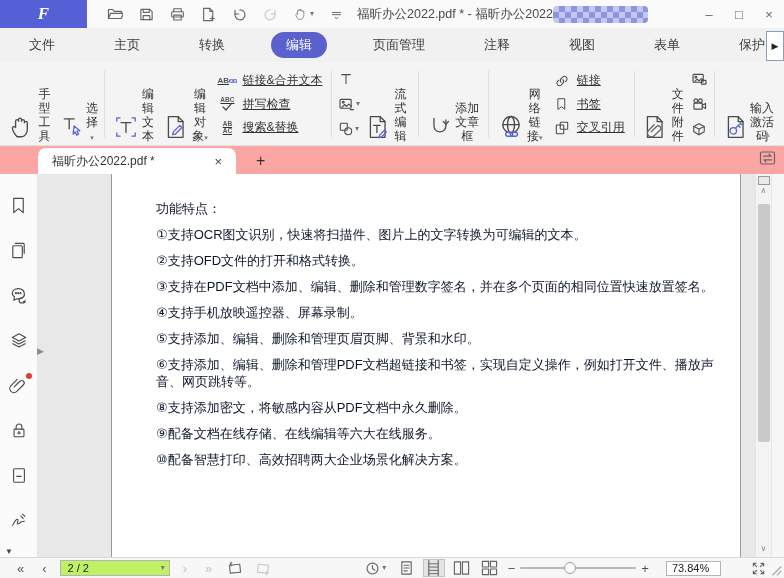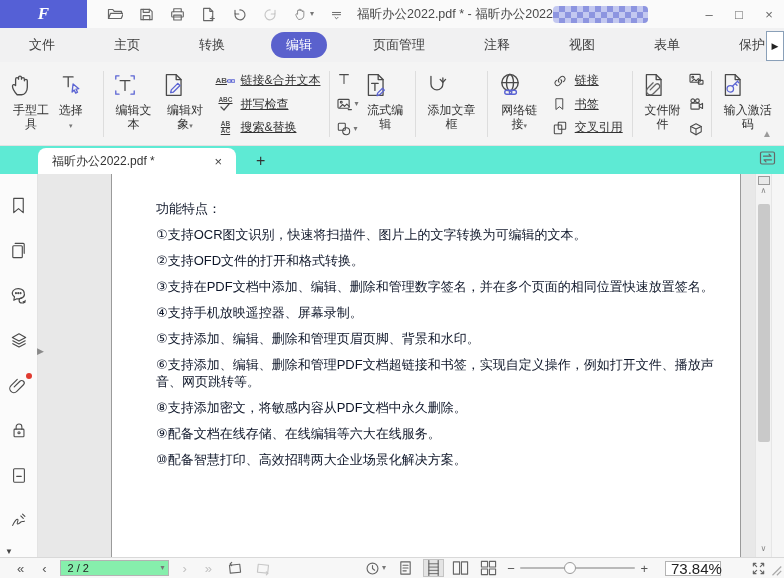--- a/index.html
+++ b/index.html
@@ -31,36 +31,36 @@
   
   .menubar { height:34px; background:#f1f1f2; display:flex; align-items:center; padding-left:16px; flex:0 0 34px; position:relative; }
   .menu-items { display:flex; align-items:center; overflow:hidden; flex:1;gap:28px; }
   .menu-item { padding:4px 13px; margin-right:5px; font-size:13px; color:#3d3d3d; white-space:nowrap; border-radius:14px; }
   .menu-item.active { background:#5a61cd; color:#fff; padding:4px 15px; }
   .menu-item.clipped { width:22px; overflow:hidden; padding-right:0; margin-right:0; }
   .menu-more { position:absolute; right:0; top:3px; width:18px; height:30px; background:#fff; border:1px solid #8aa0b8; display:flex; align-items:center; justify-content:center; font-size:9px; color:#222; }
 
   
   .toolbar { height:84px; flex:0 0 84px; background:#f4f4f4; border-bottom:1px solid #e2e2e2; display:flex; align-items:stretch; padding:3px 6px 2px 6px; position:relative; }
-  .tb-big { display:flex; flex-direction:column; align-items:flex-start; padding:4px 3px 0; min-width:42px; }
+  .tb-big { display:flex; flex-direction:row; align-items:flex-end; padding:4px 3px 0; min-width:42px; }
   .tb-big .tb-ico { height:32px; display:flex; align-items:center; justify-content:center; }
   .tb-label { font-size:12px; line-height:14px; text-align:center; color:#333; margin-top:2px; }
   .tb-label .caret { font-size:7px; }
   .tb-divider { width:1px; background:#ddd; margin:6px 5px; }
   .tb-col { display:flex; flex-direction:column; justify-content:space-between; padding:7px 4px;text-decoration:underline; }
   .tb-row { display:flex; align-items:center; gap:5px; font-size:12px; color:#333; white-space:nowrap; }
   .mini-ico { width:20px; height:16px; display:flex; align-items:center; justify-content:center; position:relative; }
   .gl { font-size:8px; font-weight:bold; color:#555; line-height:1; letter-spacing:0; }
   .gl2 { font-size:6.5px; font-weight:bold; color:#555; line-height:1; display:block; }
   .tb-col-icons { display:flex; flex-direction:column; justify-content:space-between; padding:6px 2px; }
   .tb-ico-sm { display:flex; align-items:center; gap:2px; height:16px; }
   .toolbar-collapse { position:absolute; right:12px; bottom:6px; color:#9a9a9a; font-size:10px; }
 
   
-  .tabbar { height:28px; flex:0 0 28px; background:#5eead4; display:flex; align-items:flex-end; position:relative; }
+  .tabbar { height:28px; flex:0 0 28px; background:#fca5a5; display:flex; align-items:flex-end; position:relative; }
   .tab { margin-left:38px; width:198px; height:26px; background:#fff; border-radius:8px 8px 0 0; display:flex; align-items:center; padding:0 10px 0 14px; font-size:12px; color:#333; }
   .tab-label { flex:1; white-space:nowrap; overflow:hidden; }
   .tab-close { font-size:13px; color:#444; padding:0 4px; }
   .tab-new { font-size:16px; color:#333; margin-left:14px; padding:0 6px 4px; }
   .tab-right-ico { position:absolute; right:8px; top:4px; }
 
   
   .content { flex:1; display:flex; min-height:0; position:relative; }
   .sidebar { width:38px; flex:0 0 38px; background:#fbfbfb; border-right:1px solid #e3e3e3; display:flex; flex-direction:column; align-items:center; padding-top:22px; gap:25px; position:relative; }
   .sb-ico { position:relative; height:20px; }
@@ -76,30 +76,30 @@
   .sc-rect { margin-top:2px; width:12px; height:9px; border:1px solid #9a9a9a; background:#e9e9e9; }
   .sc-up,.sc-down { font-size:8px; color:#888; line-height:12px; }
   .sc-down { position:absolute; bottom:2px; }
   .sc-thumb { position:absolute; top:30px; width:12px; height:238px; left:2px; background:#c9c9c9; border-radius:2px; }
   .rightstrip { width:13px; flex:0 0 13px; background:#f6f6f6; border-left:1px solid #e6e6e6; }
 
   
   .statusbar { height:21px; flex:0 0 21px; background:#f7f7f7; border-top:1px solid #d9d9d9; display:flex; align-items:center; padding:0 8px; font-size:12px; color:#555; position:relative; }
   .nav-g { font-size:13px; color:#555; padding:0 9px; line-height:1; }
   .dis { color:#c2c2c2; }
-  .page-box { width:112px; height:16px; background:#86efac; border:1px solid #b3b3b3; display:flex; align-items:center; padding:0 4px 0 7px; margin:0 4px; font-size:11px; color:#222; }
+  .page-box { width:112px; height:16px; background:#bef264; border:1px solid #b3b3b3; display:flex; align-items:center; padding:0 4px 0 7px; margin:0 4px; font-size:11px; color:#222; }
   .page-box span:first-child { flex:1; }
   .view-btn { display:flex; align-items:center; gap:2px; margin:0 6px; }
   .layout-ico { width:22px; height:18px; display:flex; align-items:center; justify-content:center; margin:0 3px; border:1px solid transparent; }
   .layout-ico.sel { background:#e4e4e4; border-color:#c4c4c4; }
   .zoom-minus,.zoom-plus { font-size:13px; color:#555; padding:0 5px; }
   .slider { width:118px; height:14px; position:relative; display:flex; align-items:center; }
   .slider-track { width:100%; height:2px; background:#b9b9b9; border-radius:1px; }
   .slider-handle { position:absolute; left:38%; top:1px; width:12px; height:12px; border-radius:50%; background:#fdfdfd; border:1px solid #9a9a9a; }
-  .zoom-box { width:56px; height:15px; background:#fff; border:1px solid #b3b3b3; display:flex; align-items:center; padding-left:5px; font-size:15px; color:#222; margin-left:12px; }
+  .zoom-box { width:56px; height:15px; background:#fff; border:1px solid #b3b3b3; display:flex; align-items:center; padding-left:5px; font-size:11px; color:#222; margin-left:12px; }
   .fullscreen { margin-left:30px; margin-right:10px; }
   .grip { position:absolute; right:1px; bottom:1px; }
   .gap-l { margin-left:88px; }
 </style>
 </head>
 <body>
 
 <div class="app">
 
   <div class="titlebar">

